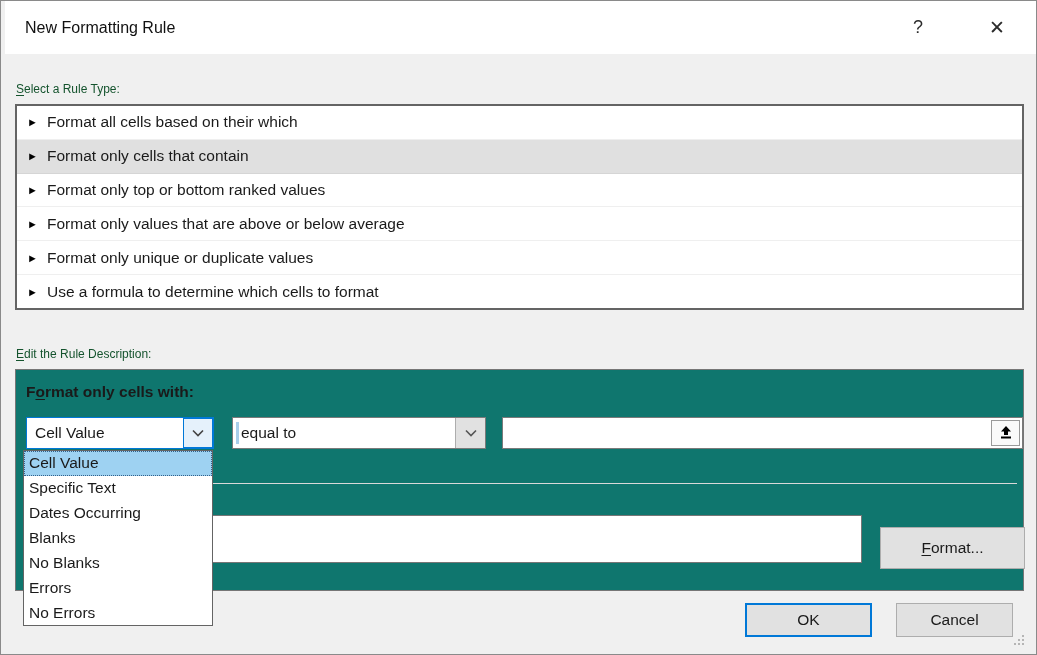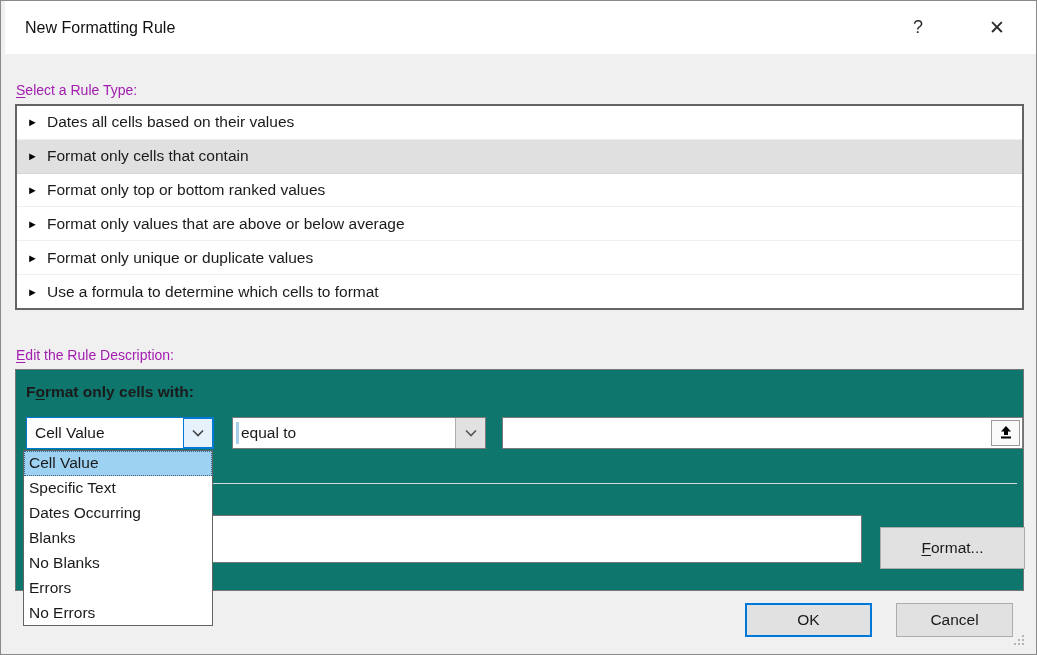--- a/index.html
+++ b/index.html
@@ -12,21 +12,21 @@
   
   .titlebar { position: absolute; left: 4px; top: 0; width: 100%; height: 53px; background: #ffffff; }
   .title { position: absolute; left: 20px; top: 0; line-height: 53px; font-size: 16px; color: #111; }
   .tb-btn {
     position: absolute; top: 0; width: 46px; height: 53px; text-align: center;
     line-height: 53px; font-size: 18px; color: #2b2b2b; font-weight: 300; cursor: default;
   }
   .help-btn { left: 890px; }
   .close-btn { left: 969px; font-size: 19px; }
   
-  .sec-label { position: absolute; left: 15px; font-size: 14px; color: #a21caf; }
+  .sec-label { position: absolute; left: 15px; font-size: 12px; color: #14532d; }
   .ukey { text-decoration: underline; text-underline-offset: 2px; }
   
   .rule-list {
     position: absolute; left: 14px; top: 103px; width: 1009px; height: 206px;
     background: #fff; border: 2px solid #646464; display: flex; flex-direction: column;
   }
   .rule-item {
     flex: 1; display: flex; align-items: center; padding-left: 10px;
     font-size: 15.5px; border-bottom: 1px solid #efefef; background: #fff;
   }
@@ -115,21 +115,21 @@
     <div class="tb-btn close-btn">
       <span>✕</span>
     </div>
   </div>
 
   <div class="sec-label" style="top:81px;"><span class="ukey">S</span><span>elect a Rule Type:</span></div>
 
   <div class="rule-list">
     <div class="rule-item">
       <span class="rule-arrow">►</span>
-      <span>Dates all cells based on their values</span>
+      <span>Format all cells based on their which</span>
     </div>
     <div class="rule-item selected">
       <span class="rule-arrow">►</span>
       <span>Format only cells that contain</span>
     </div>
     <div class="rule-item">
       <span class="rule-arrow">►</span>
       <span>Format only top or bottom ranked values</span>
     </div>
     <div class="rule-item">

